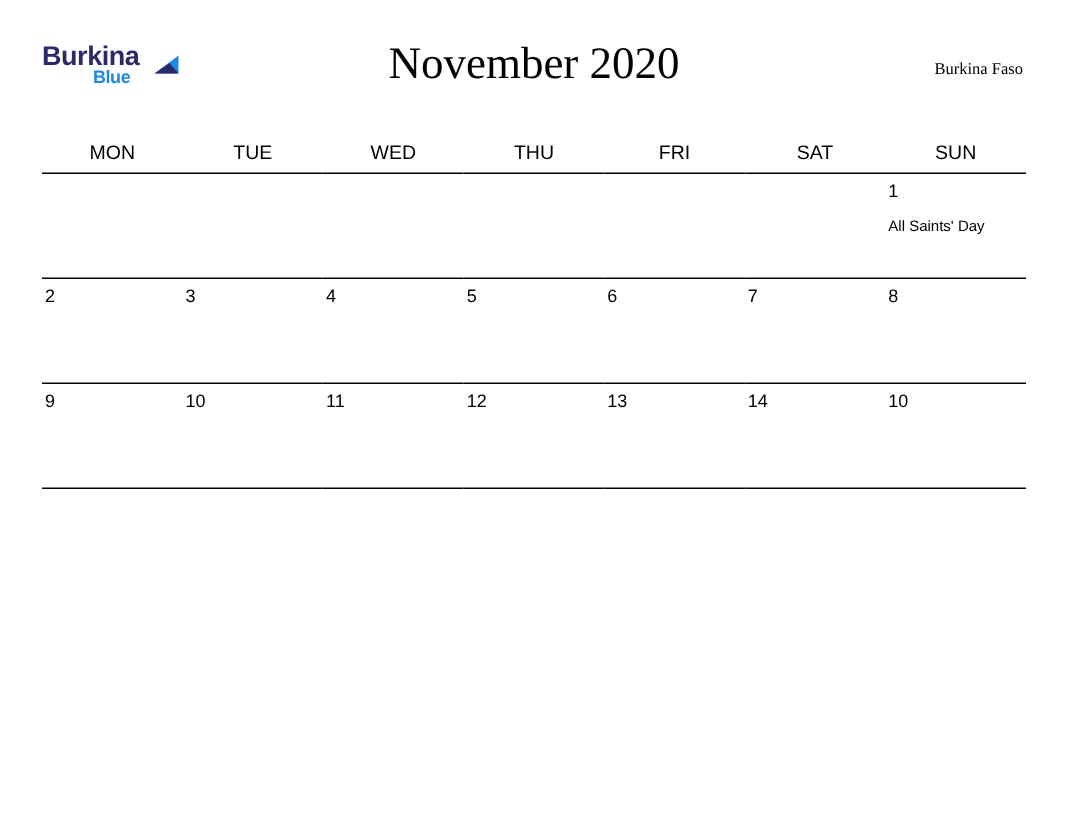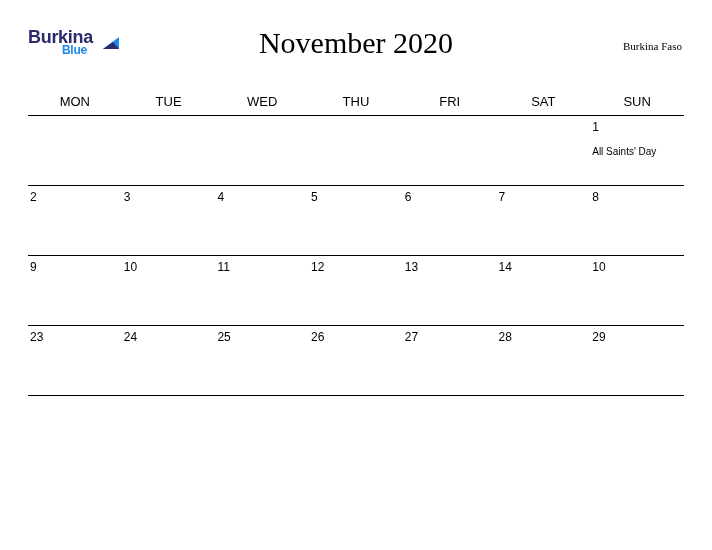--- a/index.html
+++ b/index.html
@@ -164,37 +164,14 @@
         <td>
           <div class="daynum">13</div>
         </td>
         <td>
           <div class="daynum">14</div>
         </td>
         <td>
           <div class="daynum">10</div>
         </td>
       </tr>
-      <tr>
-        <td>
-          <div class="daynum">23</div>
-        </td>
-        <td>
-          <div class="daynum">24</div>
-        </td>
-        <td>
-          <div class="daynum">25</div>
-        </td>
-        <td>
-          <div class="daynum">26</div>
-        </td>
-        <td>
-          <div class="daynum">27</div>
-        </td>
-        <td>
-          <div class="daynum">28</div>
-        </td>
-        <td>
-          <div class="daynum">29</div>
-        </td>
-      </tr>
     </tbody>
 </table>
 
 </body></html>

